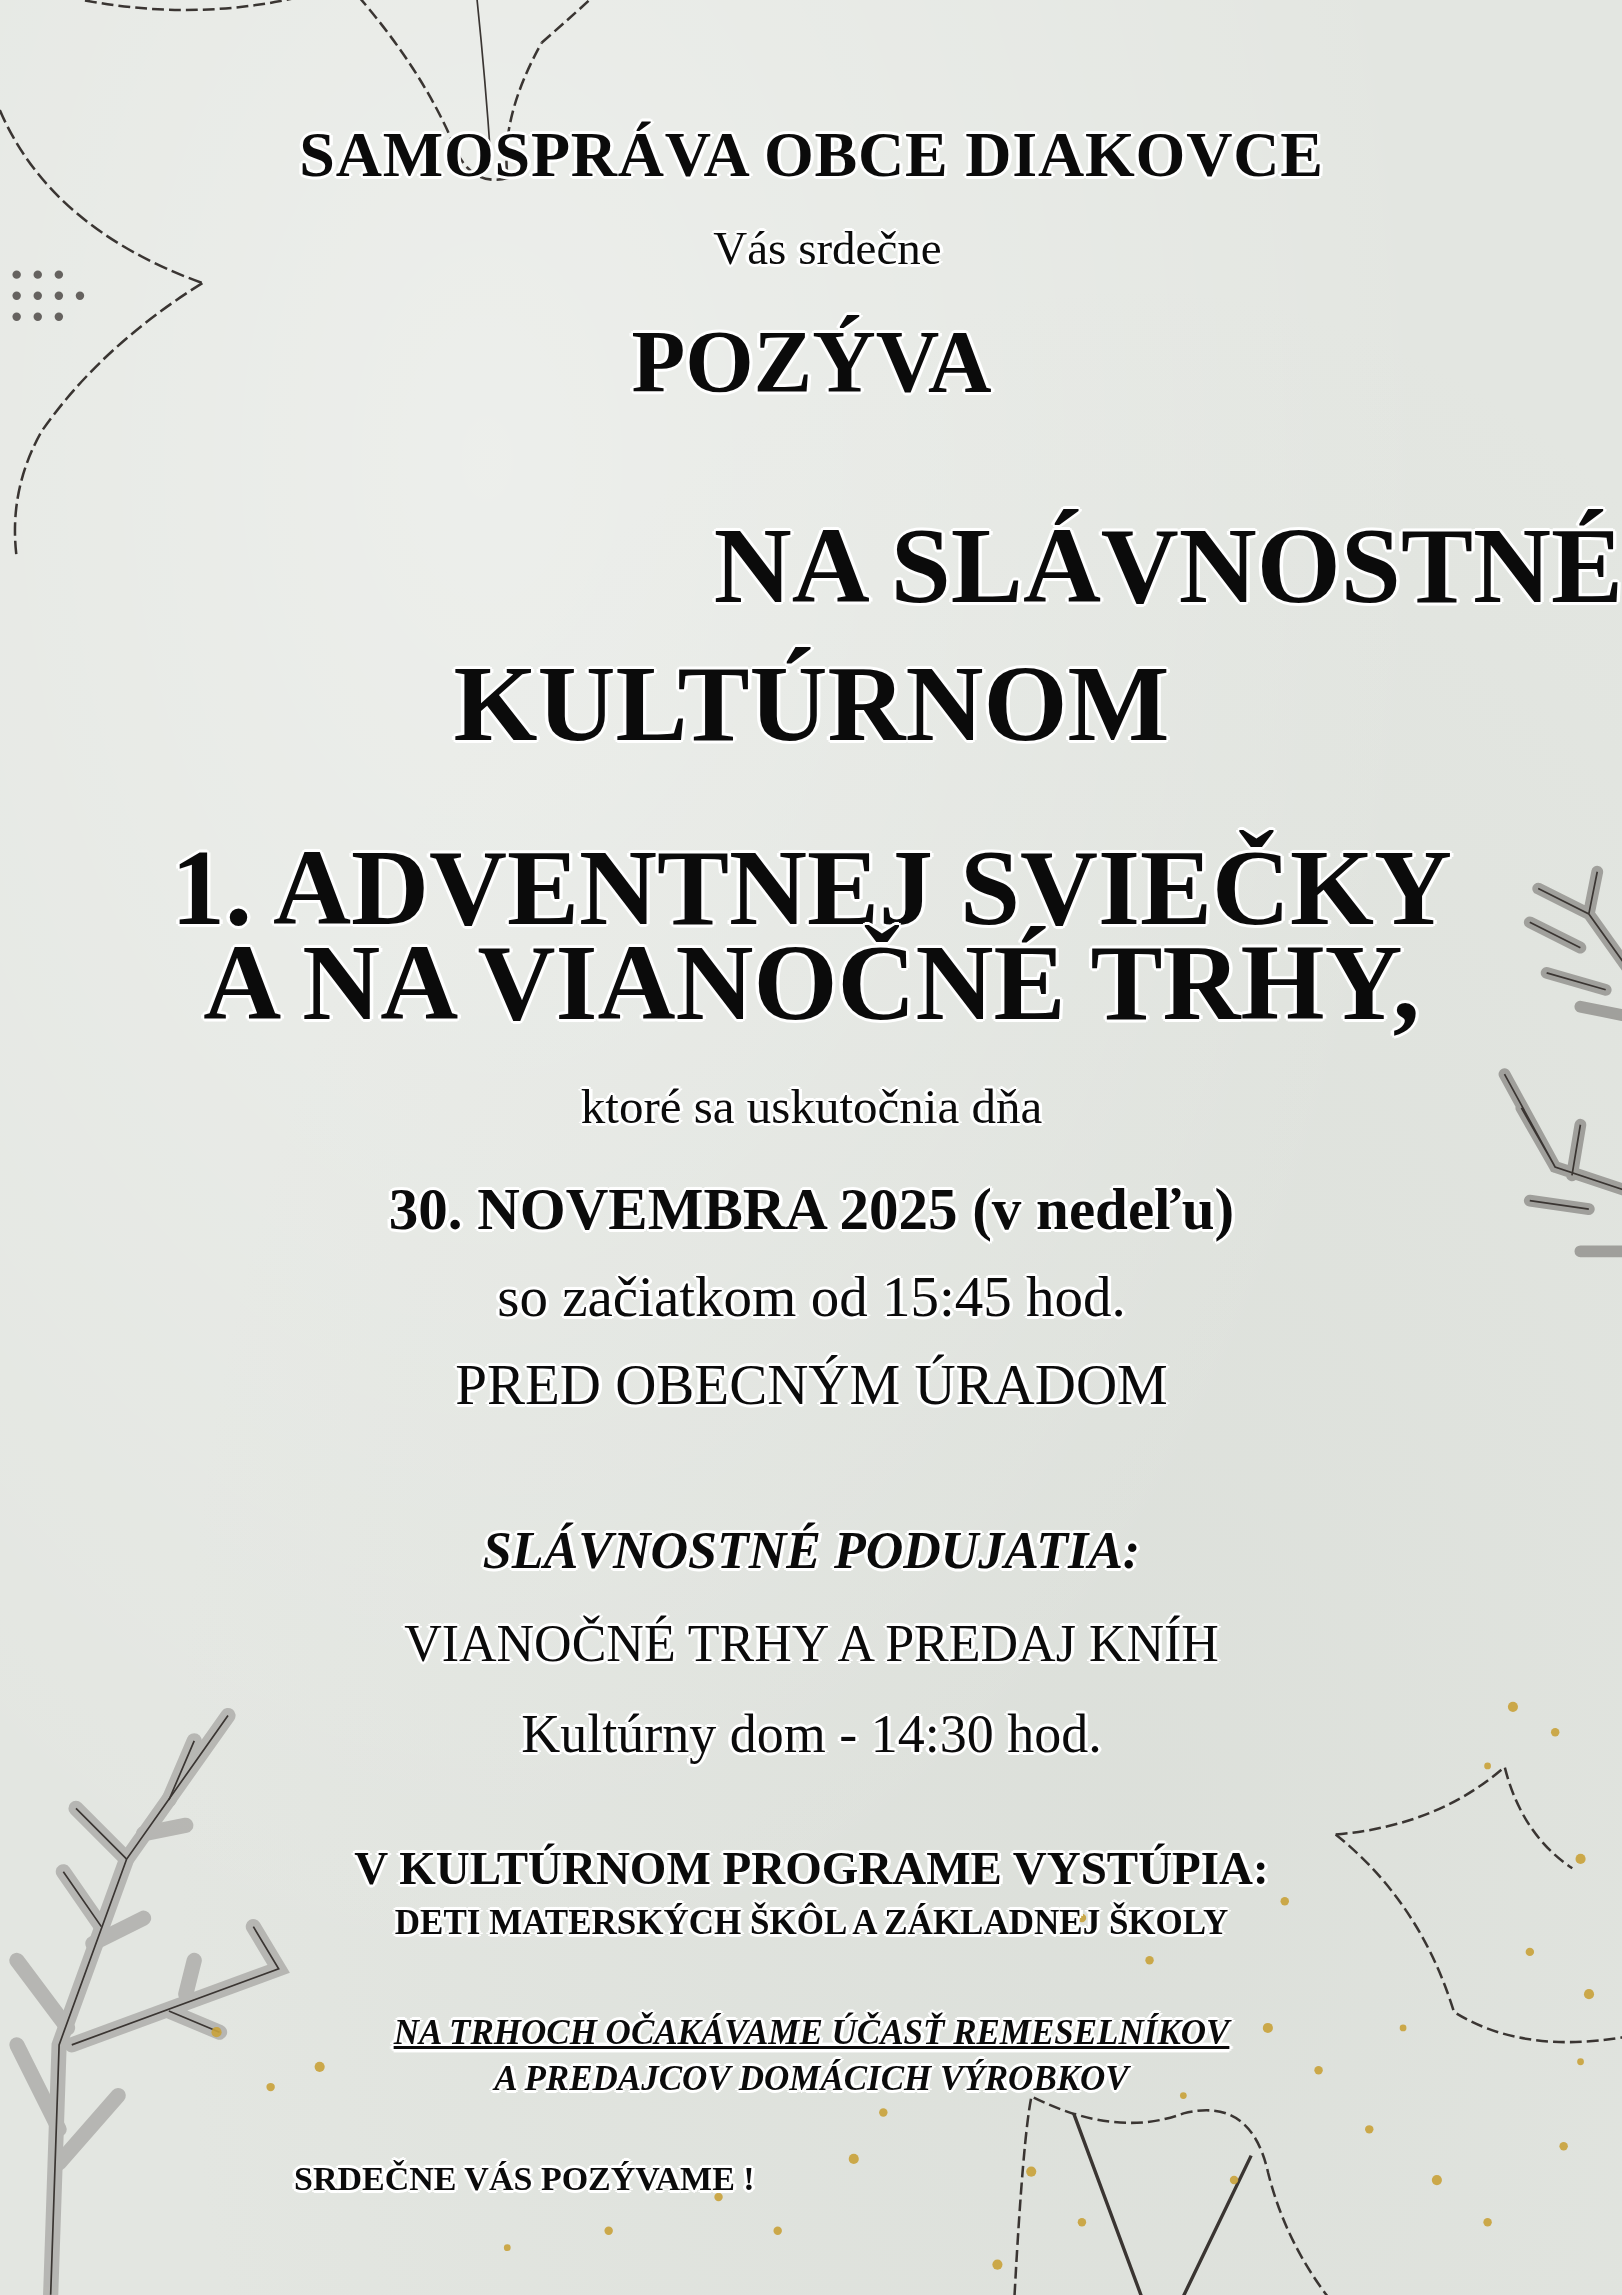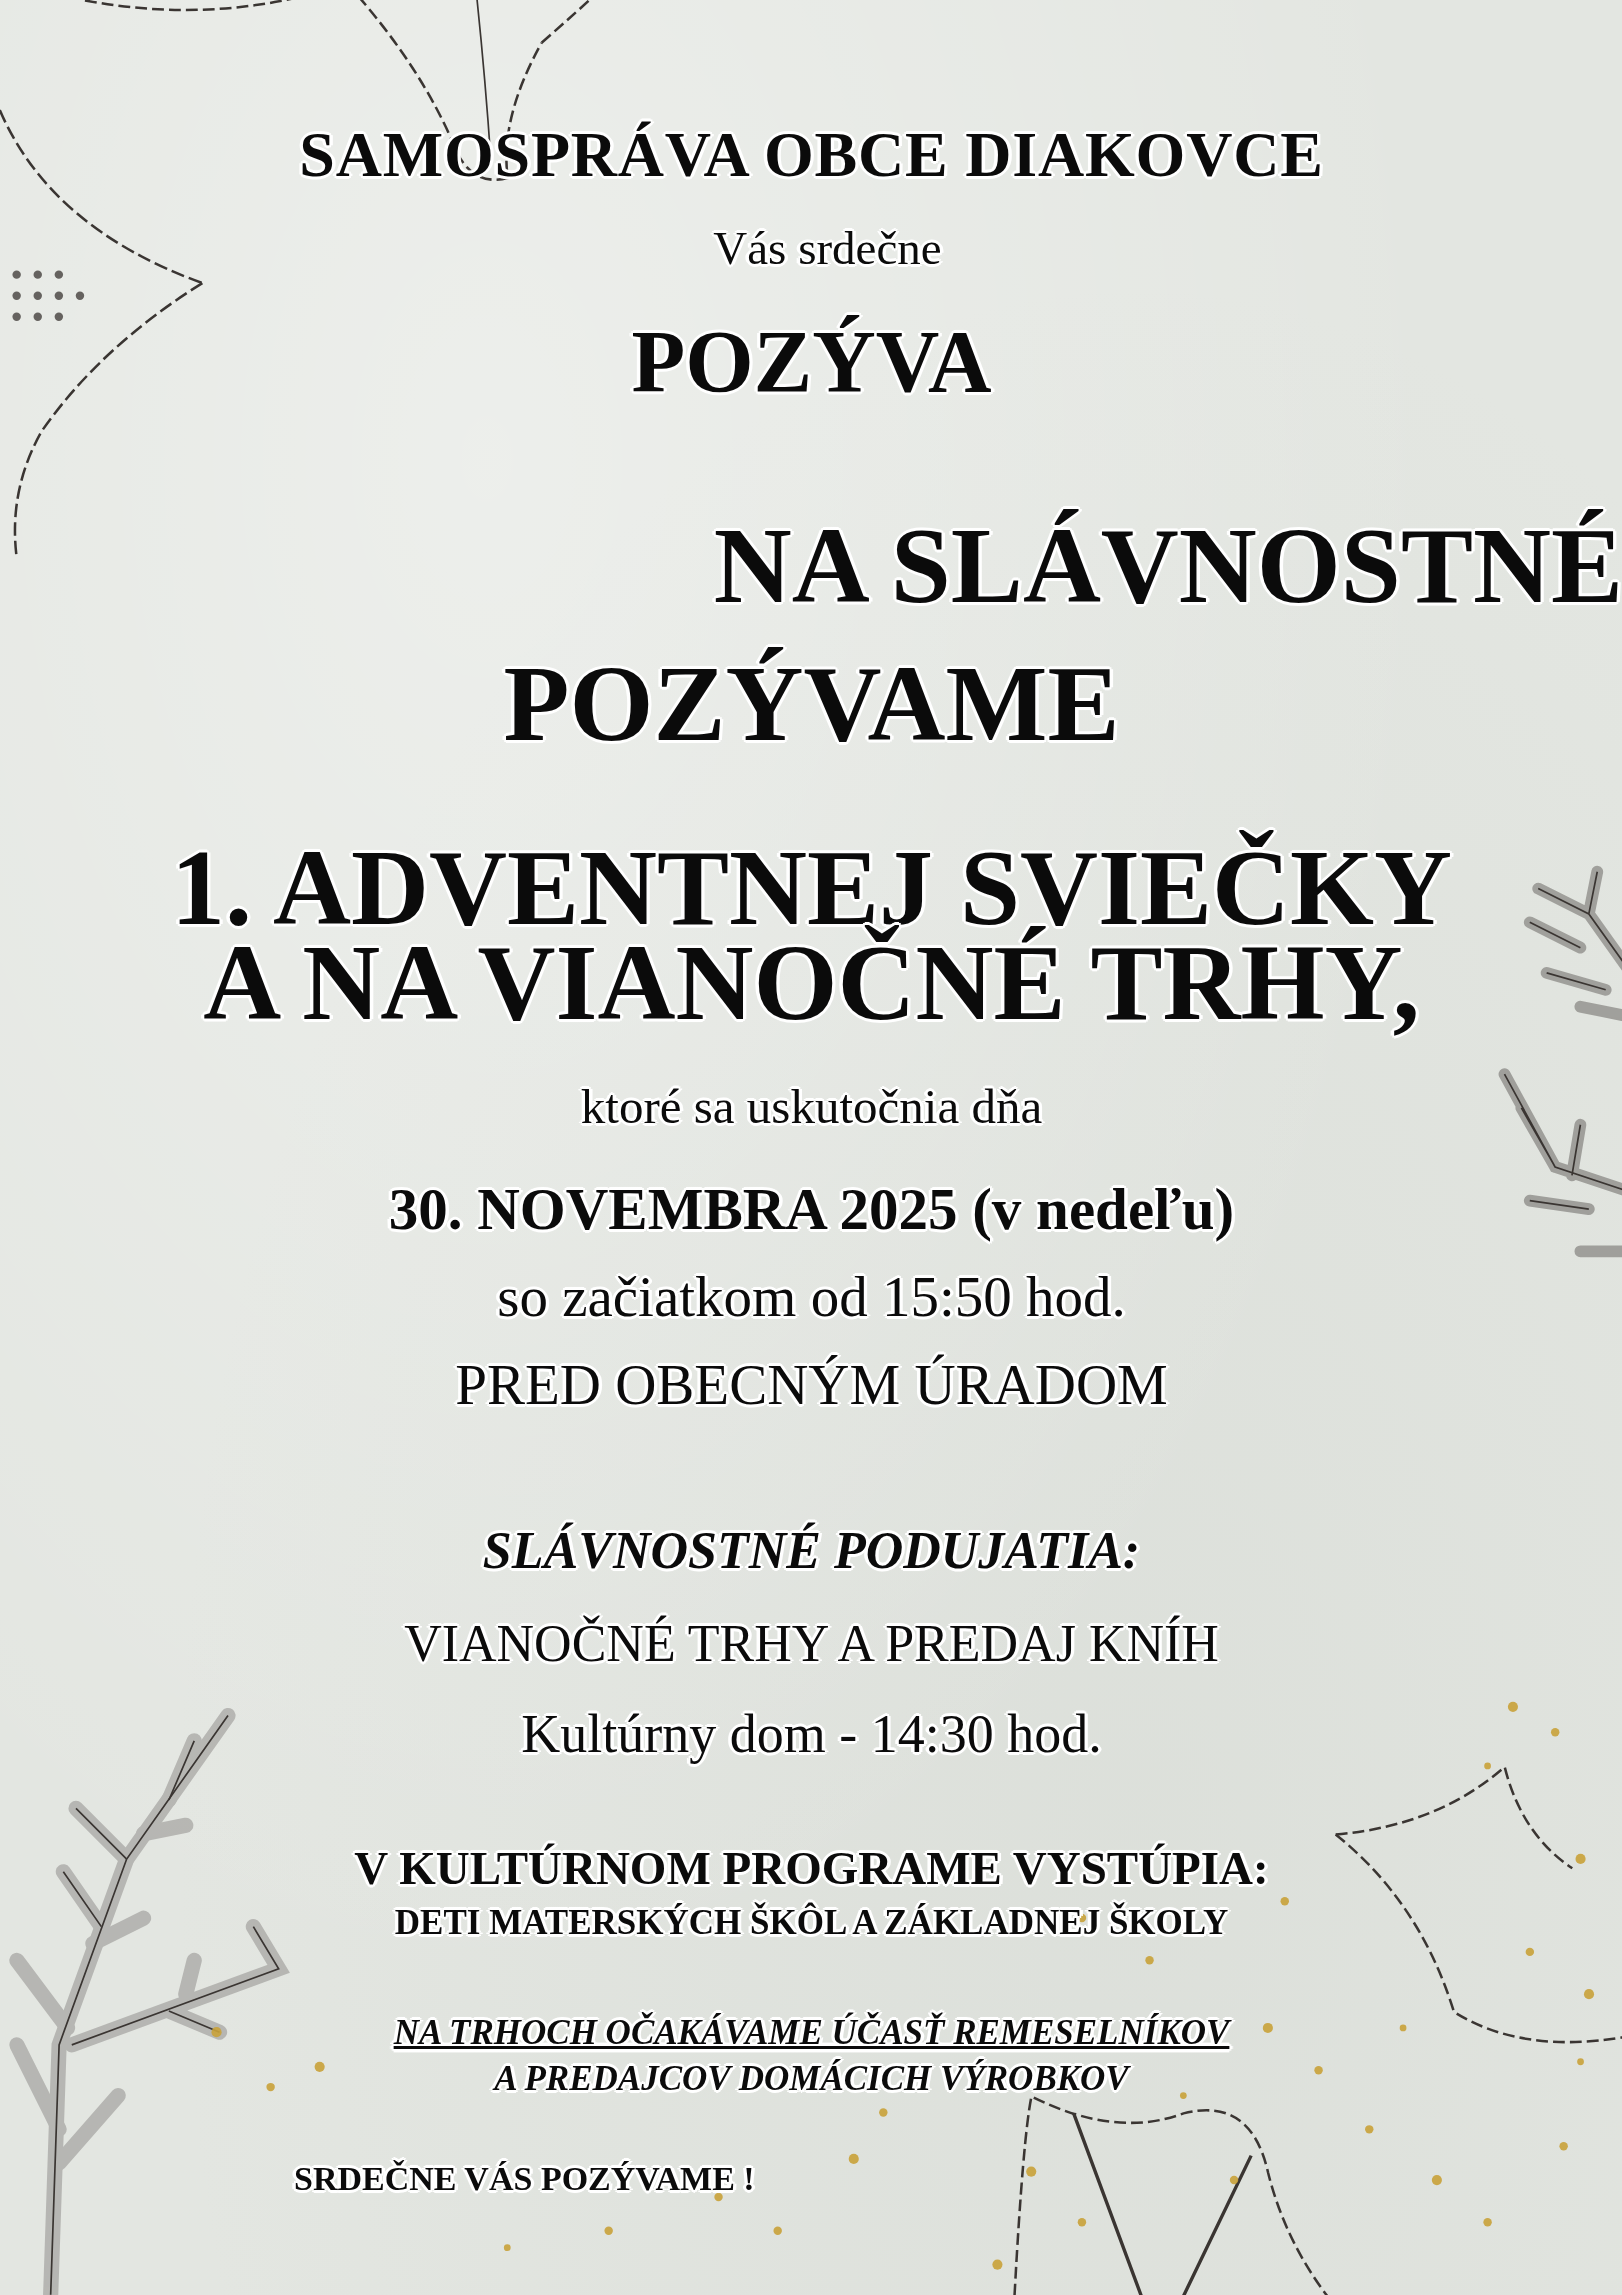--- a/index.html
+++ b/index.html
@@ -136,29 +136,29 @@
   </g>
 </svg>
 
 <div class="line bold" style="top:118px;font-size:64px;letter-spacing:0.8px;">SAMOSPRÁVA OBCE DIAKOVCE</div>
 
 <div class="line" style="top:221px;font-size:47px;padding-left:16px;">Vás srdečne</div>
 
 <div class="line bold" style="top:311px;font-size:88px;">POZÝVA</div>
 
 <div class="line bold" style="top:504px;font-size:108px;text-align:right;">NA SLÁVNOSTNÉ</div>
-<div class="line bold" style="top:642px;font-size:108px;">POZÝVAME</div>
+<div class="line bold" style="top:642px;font-size:108px;">KULTÚRNOM</div>
 <div class="line bold" style="top:781px;font-size:108px;margin-top:45px;">1. ADVENTNEJ SVIEČKY</div>
 <div class="line bold" style="top:921px;font-size:108px;">A NA VIANOČNÉ TRHY,</div>
 
 <div class="line" style="top:1078px;font-size:49px;">ktoré sa uskutočnia dňa</div>
 
 <div class="line bold" style="top:1175px;font-size:59px;">30. NOVEMBRA 2025 (v nedeľu)</div>
 
-<div class="line" style="top:1264px;font-size:57px;">so začiatkom od 15:50 hod.</div>
+<div class="line" style="top:1264px;font-size:57px;">so začiatkom od 15:45 hod.</div>
 
 <div class="line" style="top:1352px;font-size:57px;">PRED OBECNÝM ÚRADOM</div>
 
 <div class="line bold italic" style="top:1521px;font-size:52px;">SLÁVNOSTNÉ PODUJATIA:</div>
 
 <div class="line" style="top:1614px;font-size:52px;">VIANOČNÉ TRHY A PREDAJ KNÍH</div>
 
 <div class="line" style="top:1703px;font-size:54px;">Kultúrny dom - 14:30 hod.</div>
 
 <div class="line bold" style="top:1841px;font-size:47px;">V KULTÚRNOM PROGRAME VYSTÚPIA:</div>

